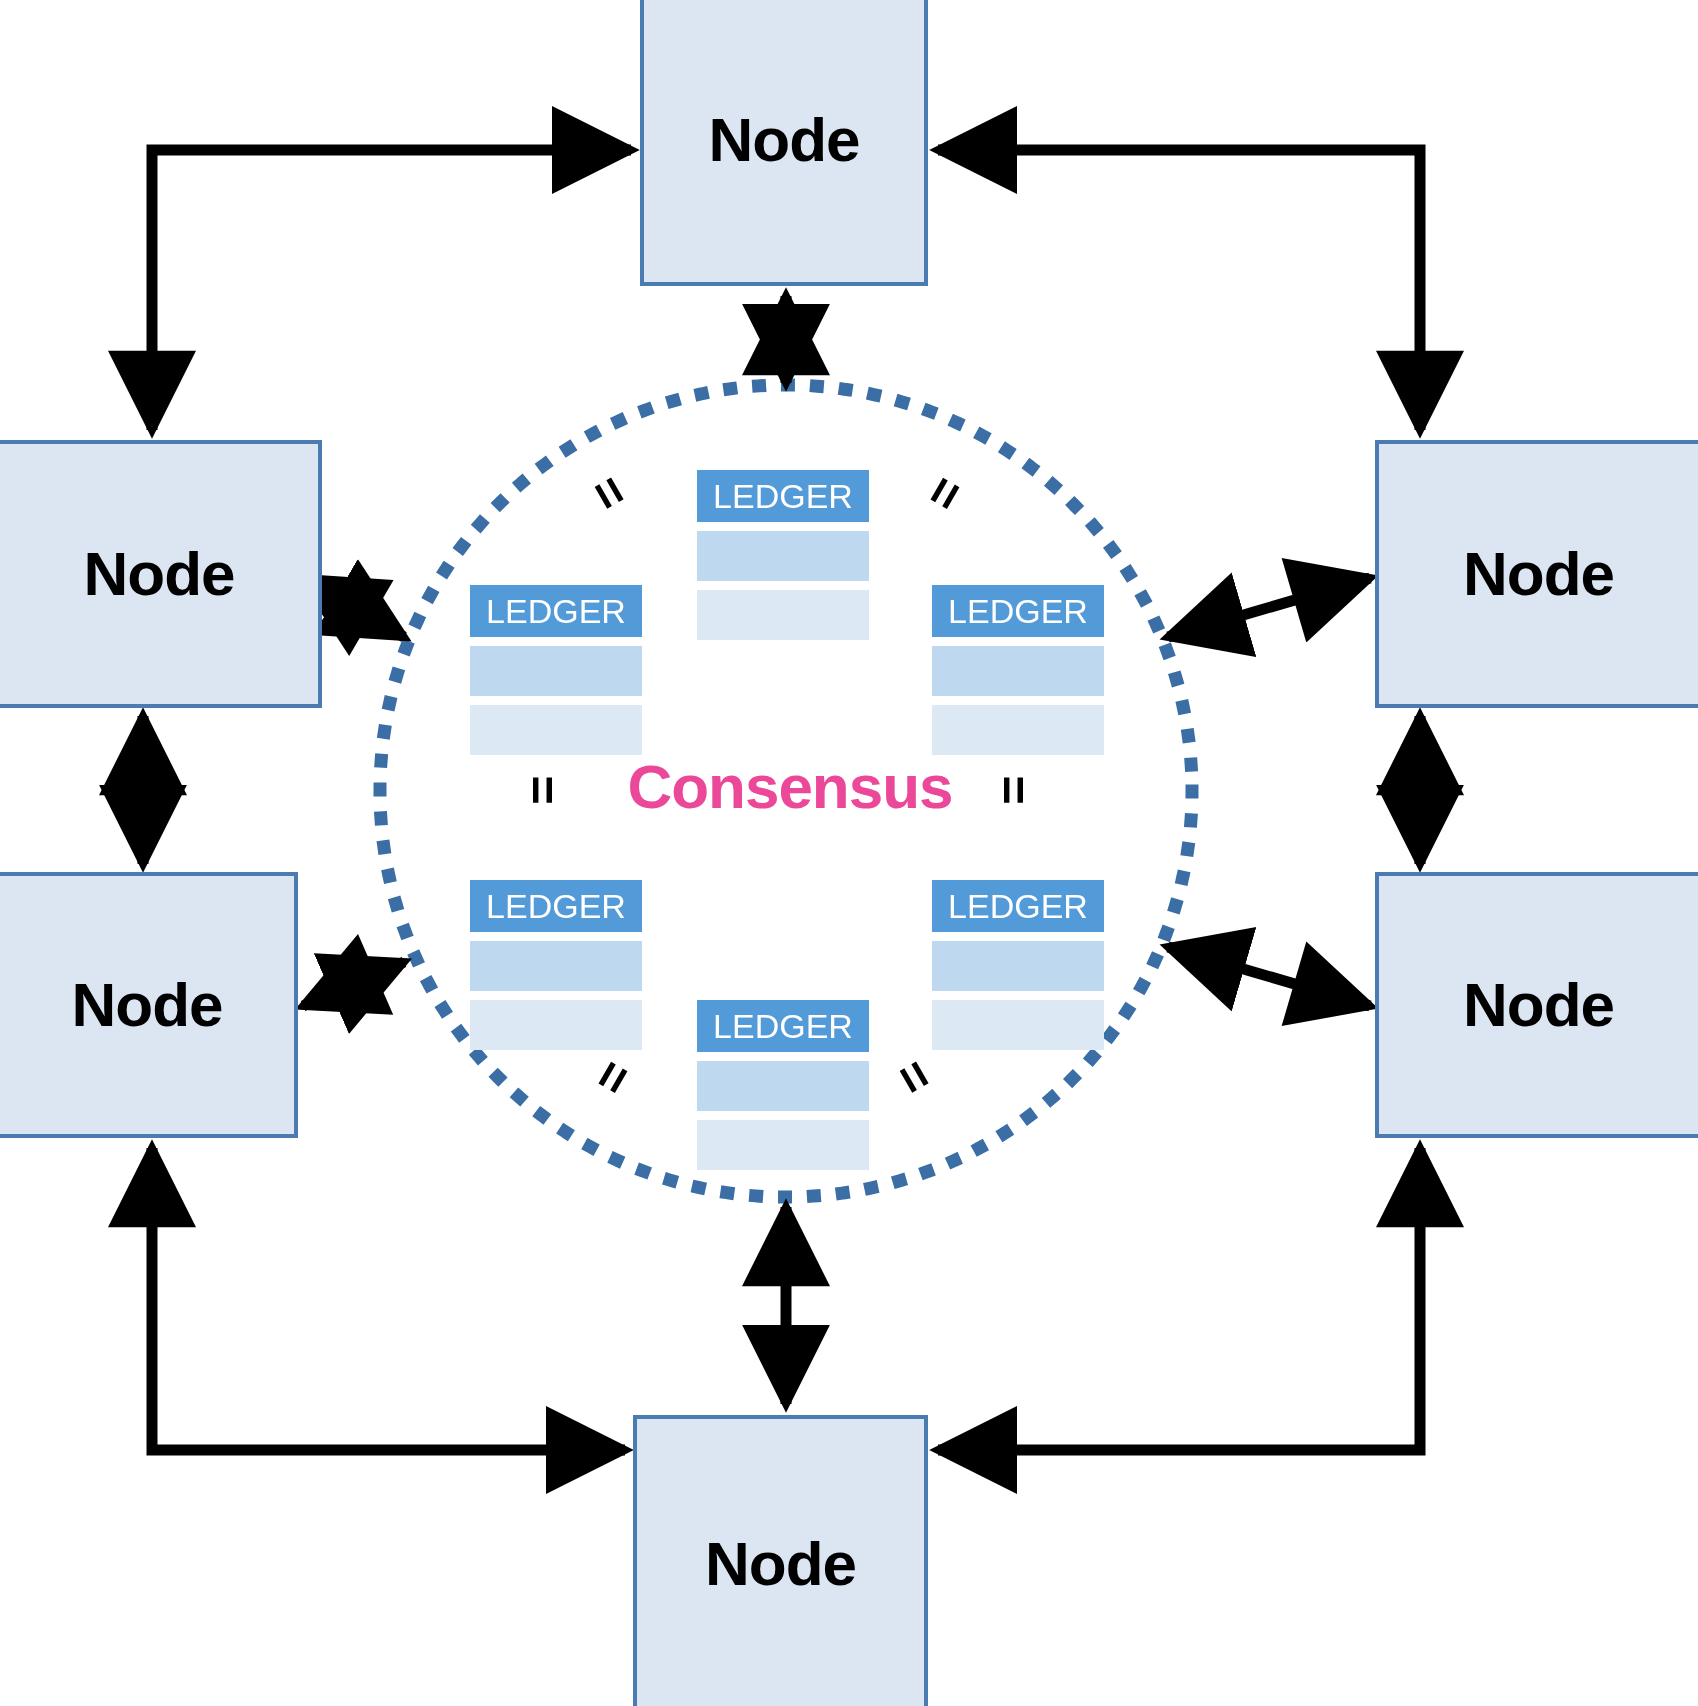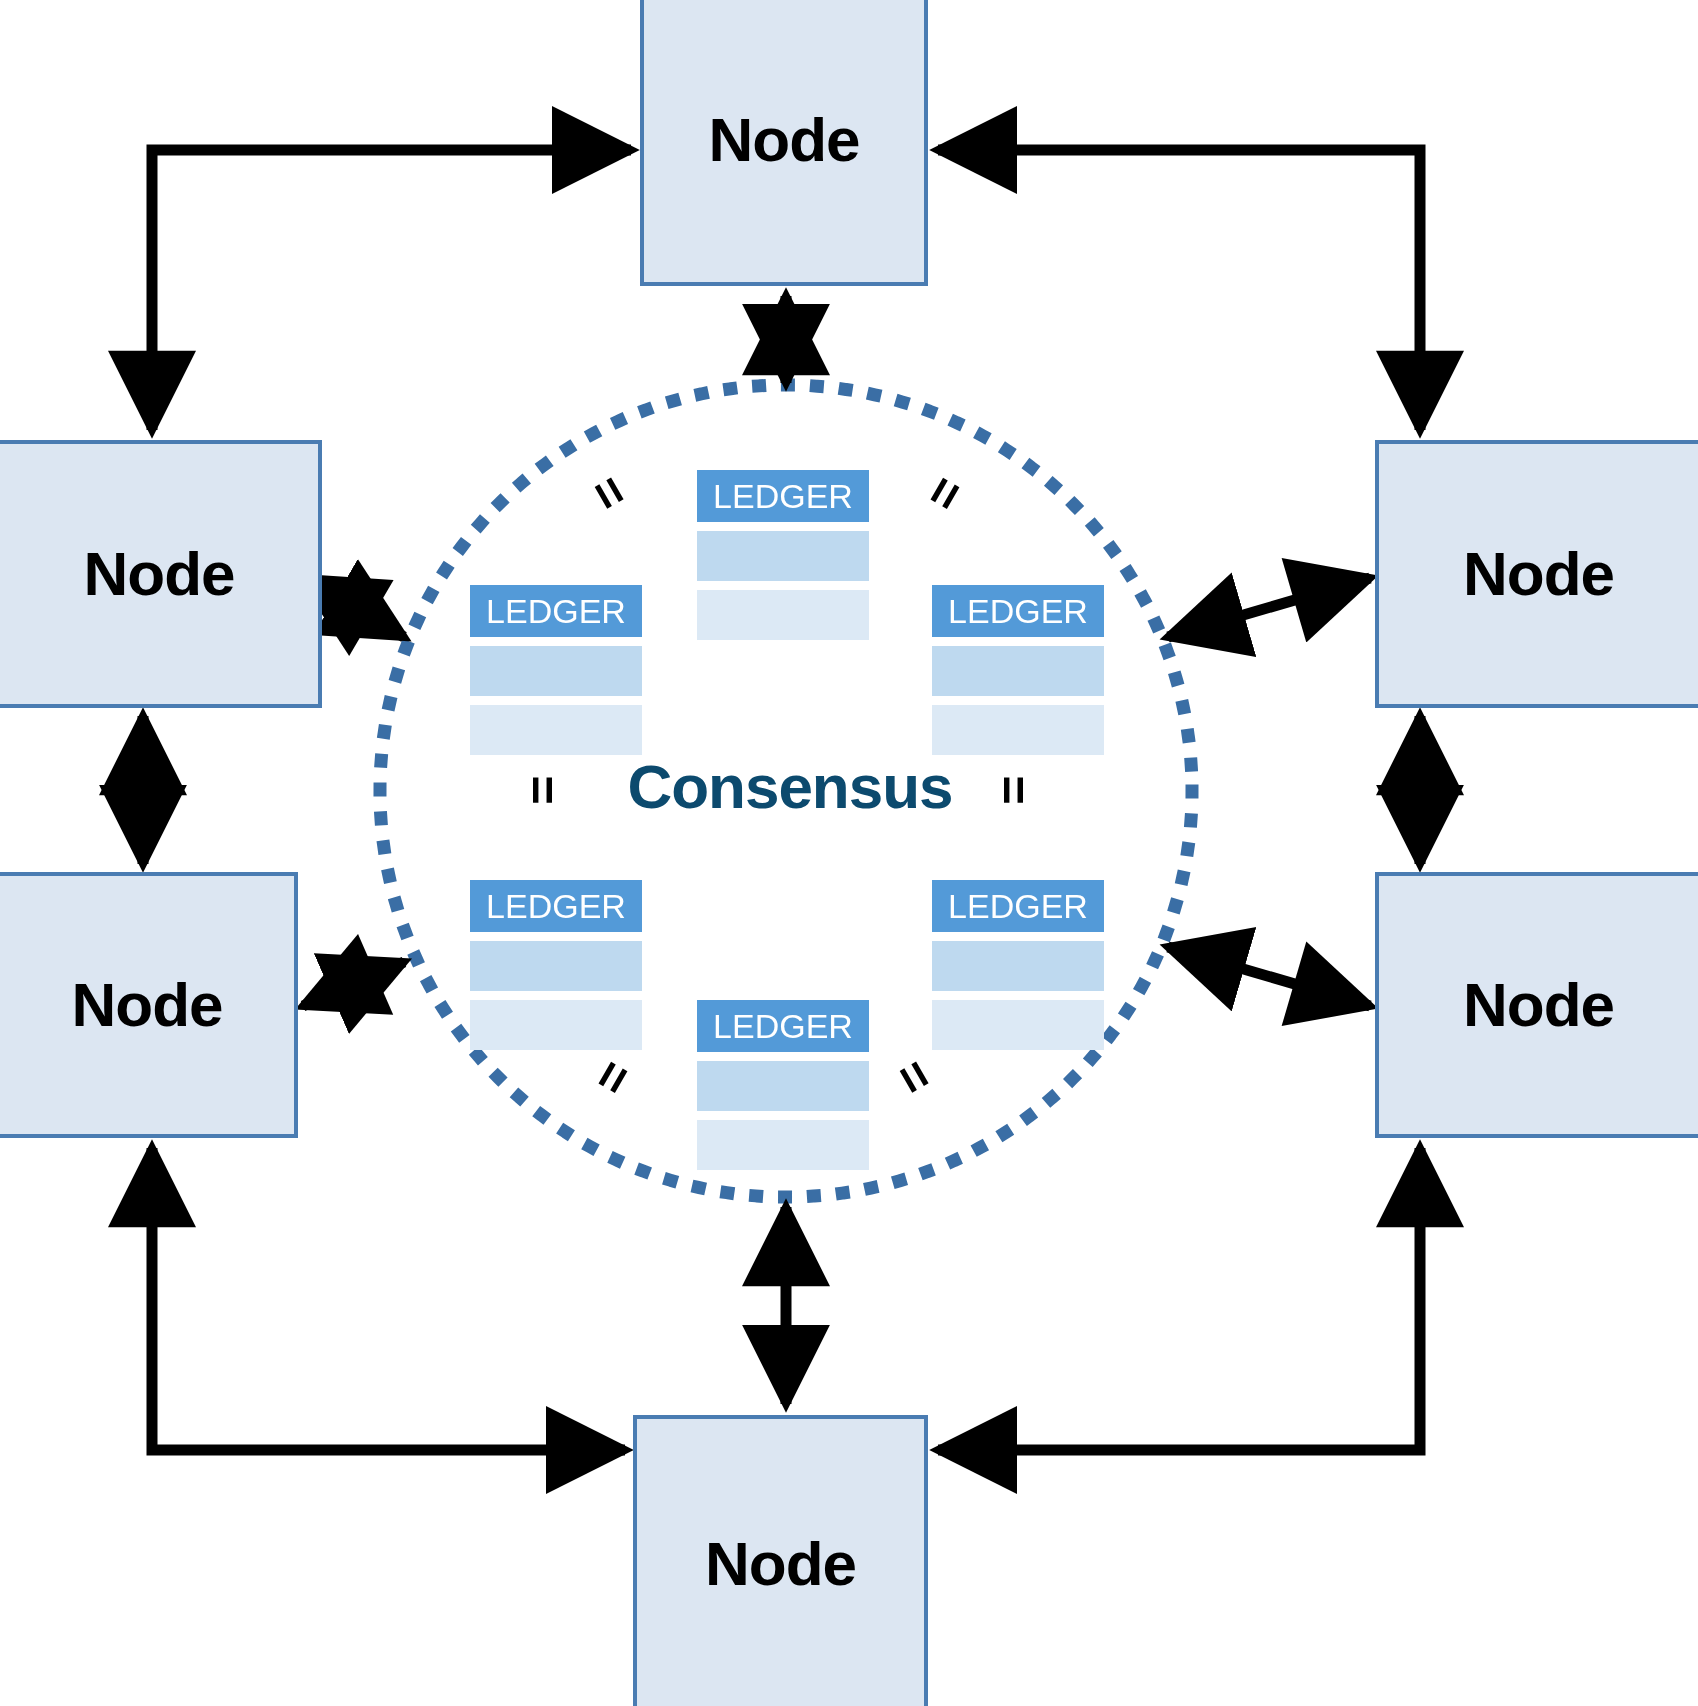--- a/index.html
+++ b/index.html
@@ -78,21 +78,21 @@
 
   
   #consensus{
     position:absolute;
     left:615px; top:756px;
     width:350px;
     text-align:center;
     font-family:"Liberation Sans",sans-serif;
     font-weight:bold;
     font-size:62px;
-    color:#0c4a6e;
+    color:#ec4899;
     letter-spacing:-1px;
     line-height:1;
   }
 </style>
 </head>
 <body>
 
 <div id="stage">
 
   <svg id="overlay" viewBox="0 0 1698 1706">

